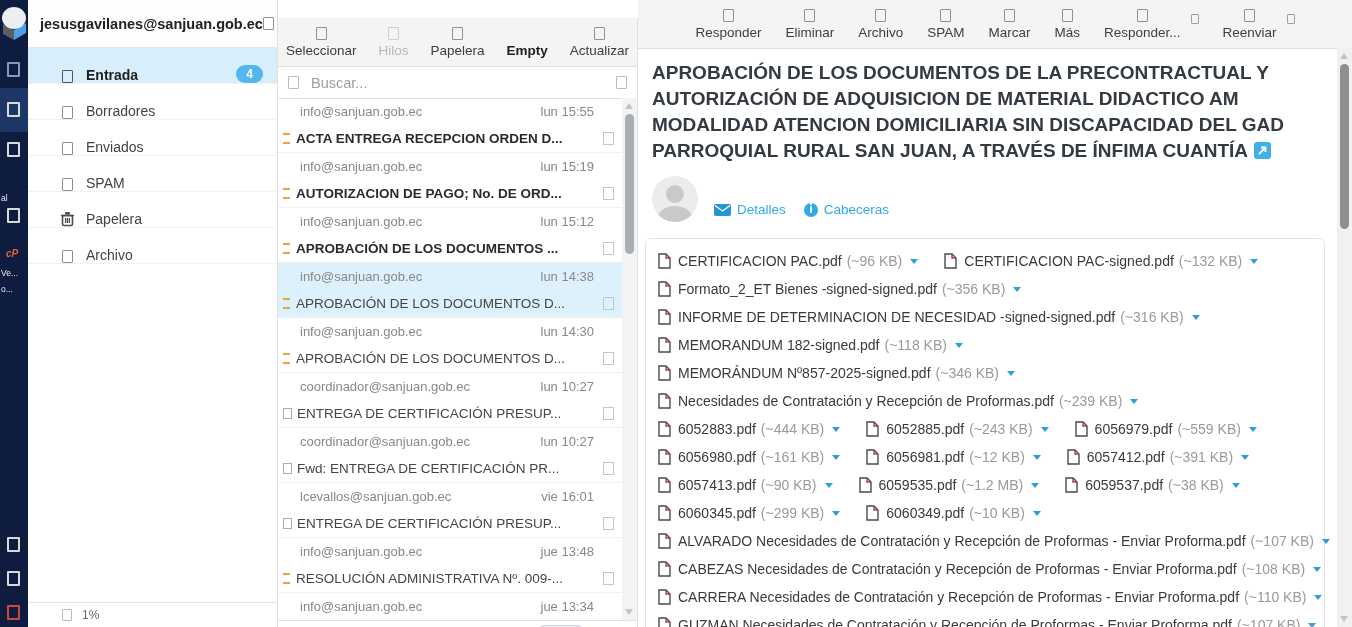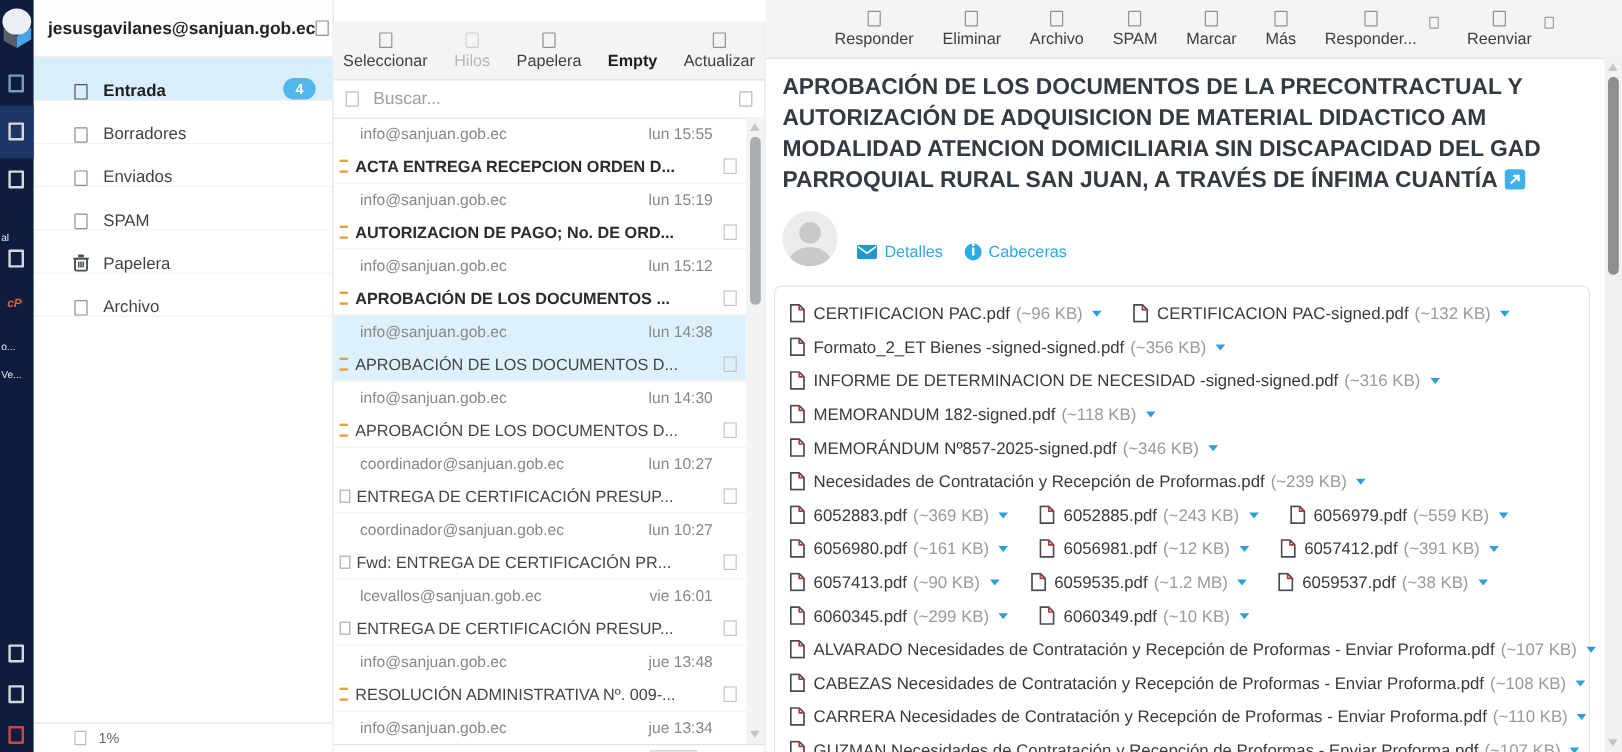--- a/index.html
+++ b/index.html
@@ -135,21 +135,21 @@
       </svg>
     </div>
     <span class="sq blue rail-item" style="top:62px;"></span>
     <div class="rail-sel">
         <span class="sq"></span>
       </div>
     <span class="sq rail-item" style="top:142px;"></span>
     <div class="rail-txt" style="top:193px;">al</div>
     <span class="sq rail-item" style="top:208px;"></span>
     <div class="rail-txt cp-txt" style="top:248px;left:6px;">cP</div>
-    <div class="rail-txt" style="top:268px;margin-top:39px;">Ve...</div>
+    <div class="rail-txt" style="top:268px;">Ve...</div>
     <div class="rail-txt" style="top:284px;">o...</div>
     <span class="sq rail-item" style="top:537px;"></span>
     <span class="sq rail-item" style="top:571px;"></span>
     <span class="sq red rail-item" style="top:605px;"></span>
   </aside>
 
   <section class="folders">
     <div class="acct-header">
       <span class="acct-name">jesusgavilanes@sanjuan.gob.ec</span>
       <span class="sq"></span>
@@ -490,21 +490,21 @@
               <span class="caret"></span>
             </span>
         </div>
         <div class="att-row">
           <span class="att">
               <svg class="pdfic" width="13" height="16" viewBox="0 0 13 16">
                 <path d="M1 1 H8 L12 5 V15 H1 Z" fill="none" stroke="#4a4a4a" stroke-width="1.4"></path>
                 <path d="M8 1 V5 H12" fill="none" stroke="#b03a3a" stroke-width="1.4"></path>
               </svg>
               <span class="att-name">6052883.pdf</span>
-              <span class="att-size">(~369 KB)</span>
+              <span class="att-size">(~444 KB)</span>
               <span class="caret"></span>
             </span>
           <span class="att">
               <svg class="pdfic" width="13" height="16" viewBox="0 0 13 16">
                 <path d="M1 1 H8 L12 5 V15 H1 Z" fill="none" stroke="#4a4a4a" stroke-width="1.4"></path>
                 <path d="M8 1 V5 H12" fill="none" stroke="#b03a3a" stroke-width="1.4"></path>
               </svg>
               <span class="att-name">6052885.pdf</span>
               <span class="att-size">(~243 KB)</span>
               <span class="caret"></span>

